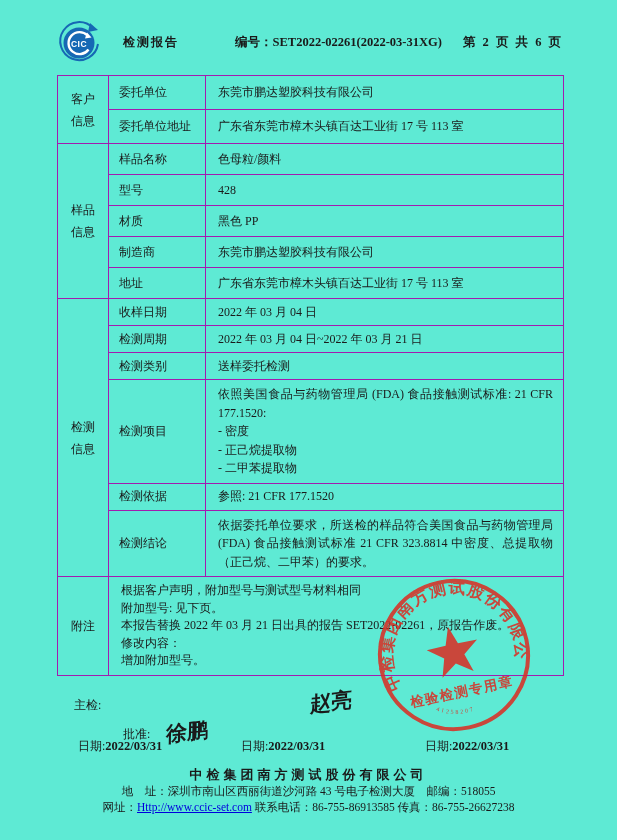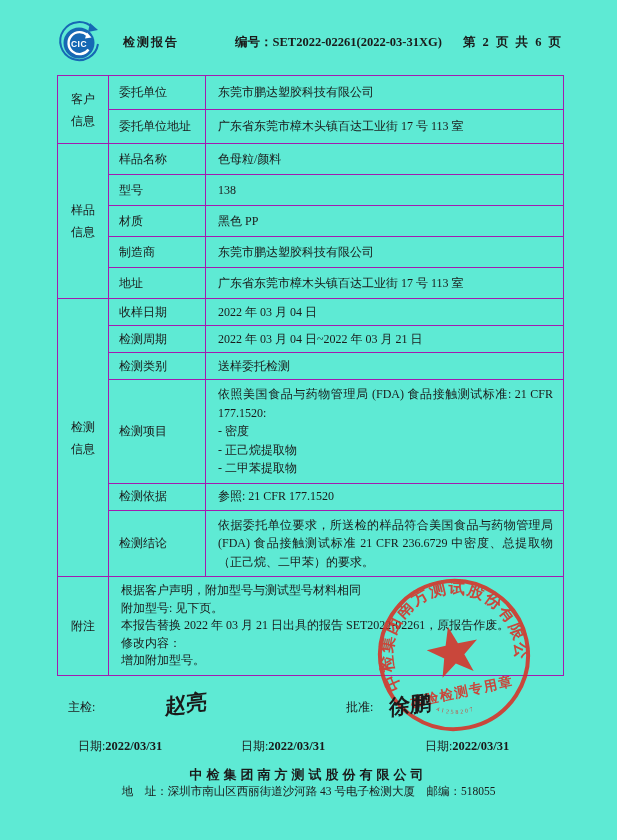--- a/index.html
+++ b/index.html
@@ -29,21 +29,21 @@
   td.val { padding-left:12px; padding-right:8px; }
   tr.r34 td { height:34px; }
   tr.r31 td { height:31px; }
   tr.r27 td { height:27px; }
   td.multi { padding:5px 10px 5px 12px; line-height:18.5px; white-space:pre-line;
              text-align:justify; vertical-align:top; }
   td.notes { padding:5px 10px 5px 12px; line-height:17.5px; white-space:pre-line;
              vertical-align:top; }
 
   
-  .sig-row { position:absolute; top:688px; left:47px; width:507px; display:flex; }
+  .sig-row { position:absolute; top:688px; left:53px; width:507px; display:flex;flex-direction:column; }
   .sig-block { flex:1 1 0; display:flex; align-items:center; height:38px; position:relative; }
   .sig-label { font-size:12px; white-space:nowrap; }
   .pl21 { padding-left:21px; } .pl24 { padding-left:24px; } .pl70 { padding-left:70px; }
   .hand { font-size:21px; font-weight:bold;
           transform:rotate(-7deg) skewX(-8deg); display:inline-block; }
   .hand-1 { margin:0 auto 6px; }
   .hand-3 { margin-left:16px; margin-top:-4px; position:relative; z-index:6; }
   .scribble { margin:0 auto 10px; }
 
   .date-row { position:absolute; top:738px; left:57px; width:507px; display:flex; }
@@ -96,21 +96,21 @@
     </tr>
 
     <tr class="r31">
       <td class="sec" rowspan="5">样品
 信息</td>
       <td class="fld">样品名称</td>
       <td class="val">色母粒/颜料</td>
     </tr>
     <tr class="r31">
       <td class="fld">型号</td>
-      <td class="val">138</td>
+      <td class="val">428</td>
     </tr>
     <tr class="r31">
       <td class="fld">材质</td>
       <td class="val">黑色 PP</td>
     </tr>
     <tr class="r31">
       <td class="fld">制造商</td>
       <td class="val">东莞市鹏达塑胶科技有限公司</td>
     </tr>
     <tr class="r31">
@@ -138,21 +138,21 @@
 - 密度
 - 正己烷提取物
 - 二甲苯提取物</td>
     </tr>
     <tr class="r27">
       <td class="fld">检测依据</td>
       <td class="val">参照: 21 CFR 177.1520</td>
     </tr>
     <tr>
       <td class="fld">检测结论</td>
-      <td class="val multi">依据委托单位要求，所送检的样品符合美国食品与药物管理局 (FDA) 食品接触测试标准 21 CFR 236.6729 中密度、总提取物（正己烷、二甲苯）的要求。</td>
+      <td class="val multi">依据委托单位要求，所送检的样品符合美国食品与药物管理局 (FDA) 食品接触测试标准 21 CFR 323.8814 中密度、总提取物（正己烷、二甲苯）的要求。</td>
     </tr>
 
     <tr>
       <td class="sec">附注</td>
       <td class="notes" colspan="2">根据客户声明，附加型号与测试型号材料相同
 附加型号: 见下页。
 本报告替换 2022 年 03 月 21 日出具的报告 SET2022-02261，原报告作废。
 修改内容：
 增加附加型号。</td>
     </tr>
@@ -197,15 +197,18 @@
     <polygon fill="#d83126" points="80,51 86.3,69.3 105.7,69.7 90.3,81.3 95.9,99.8 80,88.8 64.1,99.8 69.7,81.3 54.3,69.7 73.7,69.3"></polygon>
     <text x="80" y="122" text-anchor="middle" font-size="13.5" fill="#d83126" letter-spacing="1.5" font-weight="bold">检验检测专用章</text>
     <text font-size="6" fill="#d83126" letter-spacing="2">
       <textPath href="#arcBottom" startOffset="6">41258207</textPath>
     </text>
   </svg>
 
   <div class="footer">
     <div class="ftr-company">中检集团南方测试股份有限公司</div>
     <div class="ftr-line">地　址：深圳市南山区西丽街道沙河路 43 号电子检测大厦　邮编：518055</div>
+    <div class="ftr-line">
+      <span>网址：</span><a class="ftr-link" href="#">Http://www.ccic-set.com</a><span> 联系电话：86-755-86913585 传真：86-755-26627238</span>
+    </div>
   </div>
 
 </div>
 
 </body></html>

